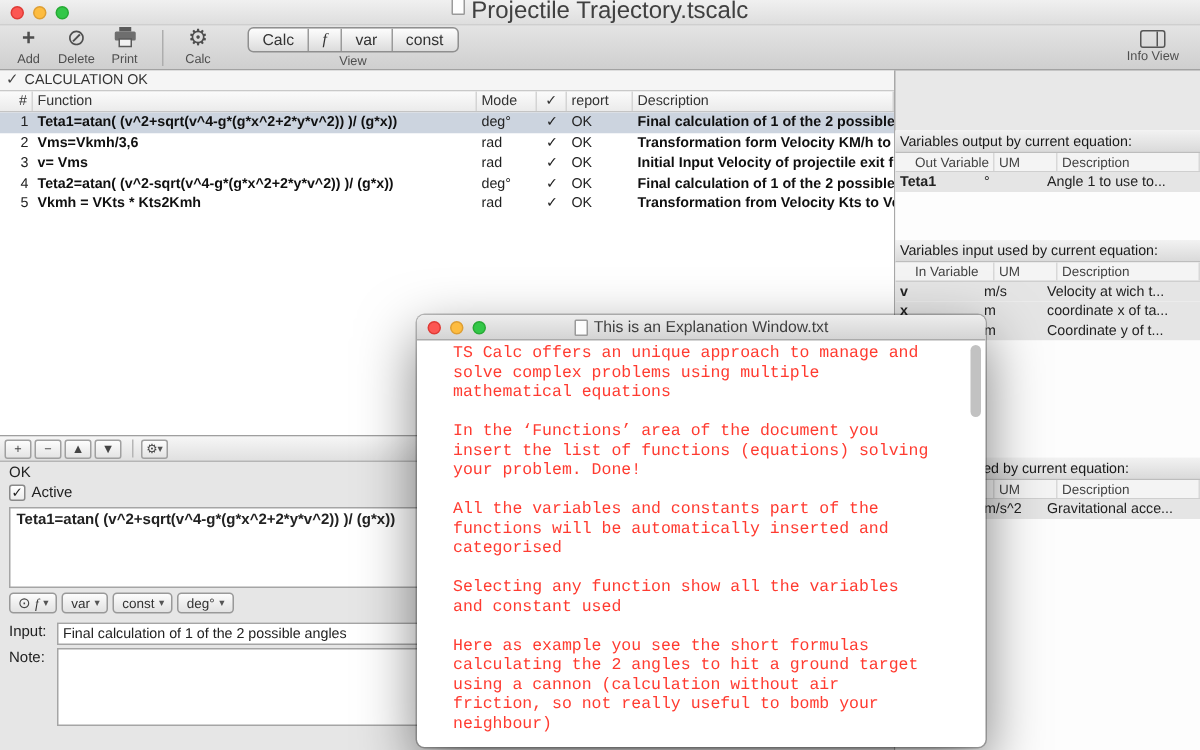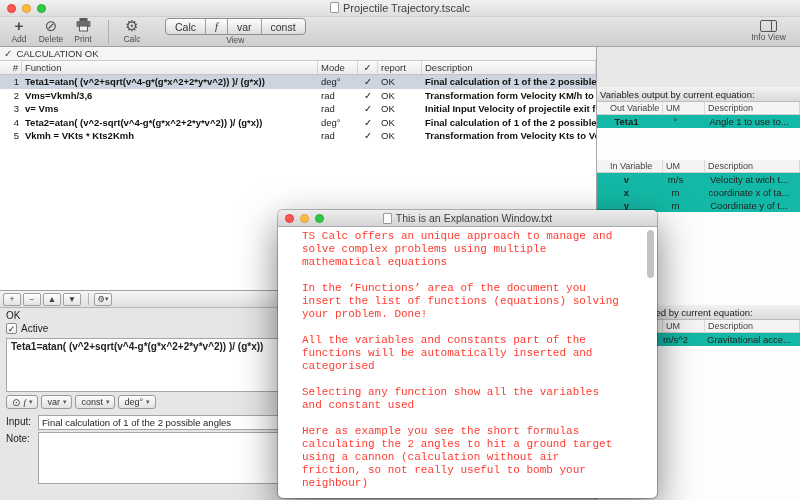--- a/index.html
+++ b/index.html
@@ -9,21 +9,21 @@
 
   
   .main-window { position:absolute; inset:0; background:#e8e8e8; display:flex; flex-direction:column; }
   .titlebar { height:17px; background:linear-gradient(#f0f0f0,#dedede); border-bottom:1px solid #cfcfcf;
     position:relative; display:flex; align-items:center; justify-content:center; flex:0 0 auto; }
   .traffic { position:absolute; left:7px; top:4px; display:flex; gap:6px; }
   .tl { width:9px; height:9px; border-radius:50%; }
   .tl.red   { background:#fc5753; border:1px solid #df3b36; }
   .tl.yel   { background:#fdbc40; border:1px solid #de9f34; }
   .tl.grn   { background:#33c748; border:1px solid #27aa35; }
-  .win-title { display:flex; align-items:flex-start; gap:4px; font-size:11px; color:#404040; }
+  .win-title { display:flex; align-items:flex-start; gap:4px; font-size:16px; color:#404040; }
   .doc-icon { width:9px; height:11px; background:#fdfdfd; border:1px solid #9a9a9a; border-radius:1px; }
 
   .toolbar { height:30px; background:linear-gradient(#e4e4e4,#cfcfcf); border-bottom:1px solid #a2a2a2;
     display:flex; align-items:flex-start; padding:1px 8px 0 6px; flex:0 0 auto; }
   .tb-item { display:flex; flex-direction:column; align-items:center; min-width:26px; margin-right:6px; cursor:default; }
   .tb-icon { height:16px; line-height:16px; font-size:15px; color:#4e4e4e; }
   .tb-icon.bold { font-weight:bold; }
   .tb-label { font-size:8.5px; color:#4e4e4e; margin-top:0; }
   .tb-sep { width:1px; height:24px; background:#adadad; margin:2px 10px 0 6px; }
   .seg-group { display:flex; flex-direction:column; align-items:center; margin-left:14px; }
@@ -84,21 +84,21 @@
 
   
   .sidebar { flex:1; display:flex; flex-direction:column; background:#fff; min-width:0;margin-top:40px; }
   .panel { display:flex; flex-direction:column; flex:0 0 auto; }
   .panel-header { height:15px; background:linear-gradient(#f2f2f2,#dadada); border-bottom:1px solid #bdbdbd;
     font-size:9.5px; color:#1a1a1a; display:flex; align-items:center; padding-left:3px;
     white-space:nowrap; overflow:hidden; flex:0 0 auto; }
   .sb-grid { display:grid; grid-template-columns:56px 42px 1fr; }
   .panel-cols { height:13px; background:#f4f4f4; border-bottom:1px solid #cfcfcf; font-size:9px; color:#444; flex:0 0 auto;padding-left:10px; }
   .panel-cols > div { border-right:1px solid #d8d8d8; padding:1px 0 0 3px; overflow:hidden; white-space:nowrap; }
-  .panel-row { height:13px; background:#14b8a6; font-size:9.5px; flex:0 0 auto;text-align:center; }
+  .panel-row { height:13px; background:#e5e5e5; font-size:9.5px; flex:0 0 auto; }
   .panel-row > div { padding:1px 0 0 3px; overflow:hidden; white-space:nowrap; }
   .pr-name { font-weight:bold; }
   .panel-body { flex:1; background:#fdfdfd; }
 
   
   .expl { position:absolute; left:278px; top:210px; width:379px; height:288px; border-radius:5px 5px 5px 5px;
     background:#fff; overflow:hidden; display:flex; flex-direction:column; z-index:50;
     box-shadow:0 14px 38px rgba(0,0,0,.5), 0 0 0 1px rgba(0,0,0,.25); }
   .expl .titlebar { height:17px; background:linear-gradient(#ededed,#d4d4d4); border-bottom:1px solid #ababab; }
   .expl-title { display:flex; align-items:flex-end; gap:4px; font-size:10.5px; color:#3f3f3f; }
@@ -284,20 +284,21 @@
         </div>
         <div class="sb-grid panel-row">
           <div class="pr-name">Teta1</div>
           <div>°</div>
           <div>Angle 1 to use to...</div>
         </div>
         <div class="panel-body"></div>
       </div>
 
       <div class="panel" style="height:145px">
+        <div class="panel-header">Variables input used by current equation:</div>
         <div class="sb-grid panel-cols">
           <div>In Variable</div>
           <div>UM</div>
           <div>Description</div>
         </div>
         <div class="sb-grid panel-row">
           <div class="pr-name">v</div>
           <div>m/s</div>
           <div>Velocity at wich t...</div>
         </div>

